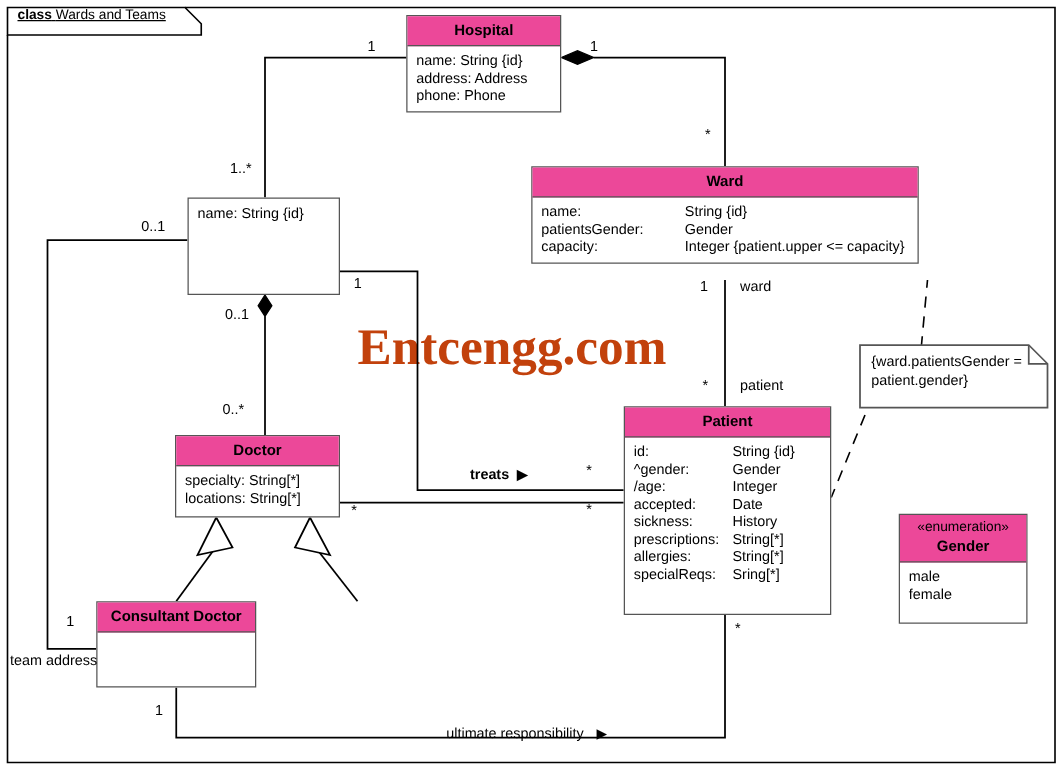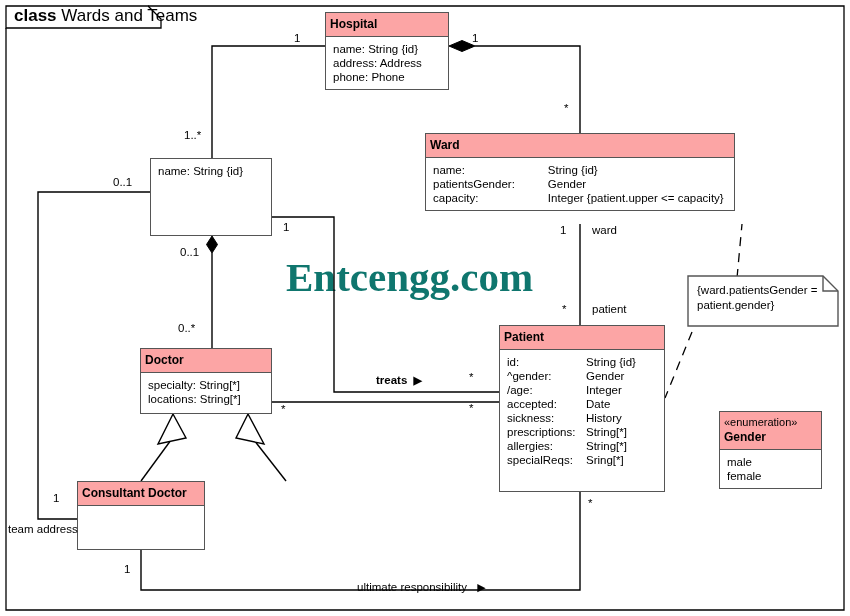--- a/index.html
+++ b/index.html
@@ -5,38 +5,38 @@
 <style>
   html,body{margin:0;padding:0;background:#ffffff;}
   body{font-family:"Liberation Sans",sans-serif;}
   #canvas{position:relative;width:850px;height:616px;background:#fff;overflow:hidden;}
   #wire{position:absolute;left:0;top:0;width:850px;height:616px;}
 
   
   .watermark{
     position:absolute;left:286px;top:253px;
     font-family:"Liberation Serif",serif;
-    font-size:41px;font-weight:bold;color:#0f766e;
+    font-size:41px;font-weight:bold;color:#c2410c;
     letter-spacing:0px;white-space:nowrap;
     user-select:none;pointer-events:none;
   }
 
   
   .frame-tab{
     position:absolute;left:14px;top:6px;
-    font-size:17px;color:#000;white-space:nowrap;
+    font-size:11px;color:#000;white-space:nowrap;text-decoration:underline;
   }
   .frame-tab b{font-weight:bold;}
 
   
   .cls{position:absolute;background:#fff;border:1.4px solid #555;box-sizing:border-box;}
   .cls .hdr{
-    text-align:left;font-weight:bold;font-size:12px;color:#000;
+    text-align:center;font-weight:bold;font-size:12px;color:#000;
     padding:4px 4px 4px;border-bottom:1.4px solid #555;line-height:1.25;
-    background:#fca5a5;
+    background:#ec4899;
   }
   .cls .hdr .stereo{display:block;font-weight:normal;font-size:11px;}
   .cls .body{padding:5px 7px 5px 7px;font-size:11.5px;line-height:14px;color:#000;}
   .cls .body.empty{padding:0;}
   .plainrow{white-space:nowrap;}
 
   
   .cols{display:table;border-collapse:collapse;}
   .cols .r{display:table-row;}
   .cols .c1{display:table-cell;padding-right:14px;white-space:nowrap;}
@@ -226,21 +226,21 @@
       <div class="plainrow">locations: String[*]</div>
     </div>
   </div>
 
   <div class="cls" style="left:77px;top:481px;width:128px;height:69px;">
     <div class="hdr">Consultant Doctor</div>
     <div class="body empty"></div>
   </div>
 
 
-  <div class="cls" style="left:719px;top:411px;width:103px;height:78px;">
+  <div class="cls" style="left:719px;top:411px;width:103px;height:88px;">
     <div class="hdr">
       <span class="stereo">«enumeration»</span>
       <span>Gender</span>
     </div>
     <div class="body">
       <div class="plainrow">male</div>
       <div class="plainrow">female</div>
     </div>
   </div>
 

